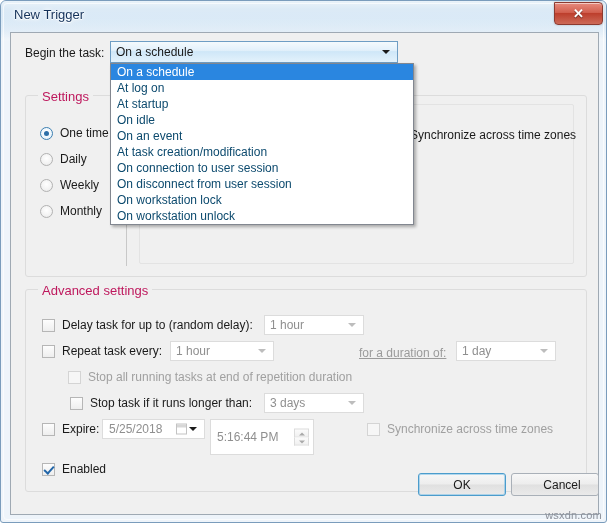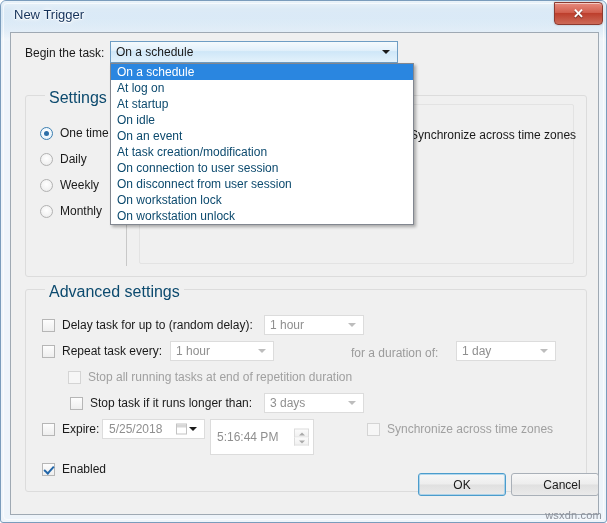--- a/index.html
+++ b/index.html
@@ -169,25 +169,25 @@
   
   .groupbox {
     position: absolute;
     box-sizing: border-box;
     border: 1px solid #dcdcdc;
     border-radius: 3px;
   }
   .group-caption {
     position: absolute;
     top: -7px;
-    left: 19px;
+    left: 12px;
     background: #f0f0f0;
     padding: 0 4px;
-    font-size: 16px;
-    color: #0c4a6e;
+    font-size: 13px;
+    color: #be185d;
     white-space: nowrap;
   }
   #settings-group { left: 14px; top: 62px; width: 562px; height: 182px; }
   #advanced-group { left: 14px; top: 256px; width: 562px; height: 203px; }
 
   
   .inner-panel {
     position: absolute;
     left: 113px;
     top: 8px;
@@ -442,21 +442,21 @@
       </div>
 
       <div class="check-row" style="left:16px; top:54px;">
         <span class="cbox"></span>
         <span class="check-label">Repeat task every:</span>
       </div>
       <div class="combo-dis" style="left:144px; top:51px; width:104px; height:20px;">
         <span class="combo-text">1 hour</span>
         <span class="combo-arrow"></span>
       </div>
-      <div class="lbl disabled" style="left:325px; top:56px;">for a duration of:</div>
+      <div class="lbl disabled" style="left:333px; top:56px;text-decoration:underline;">for a duration of:</div>
       <div class="combo-dis" style="left:430px; top:51px; width:100px; height:20px;">
         <span class="combo-text">1 day</span>
         <span class="combo-arrow"></span>
       </div>
 
       <div class="check-row" style="left:42px; top:80px;">
         <span class="cbox disabled"></span>
         <span class="check-label disabled">Stop all running tasks at end of repetition duration</span>
       </div>
 

